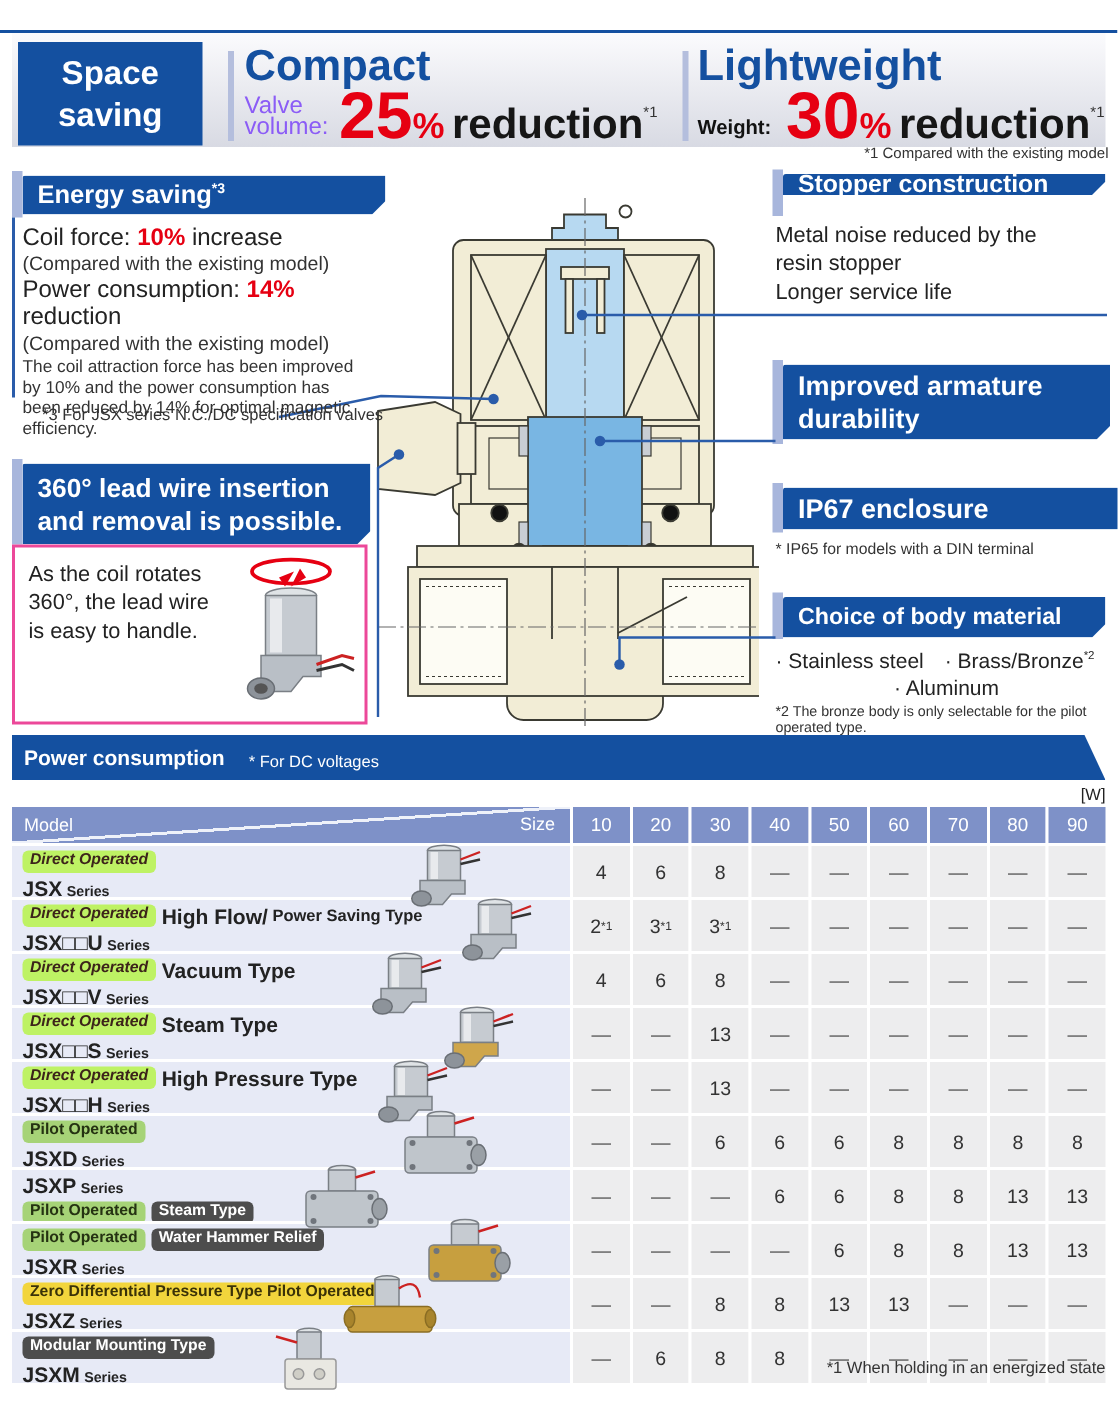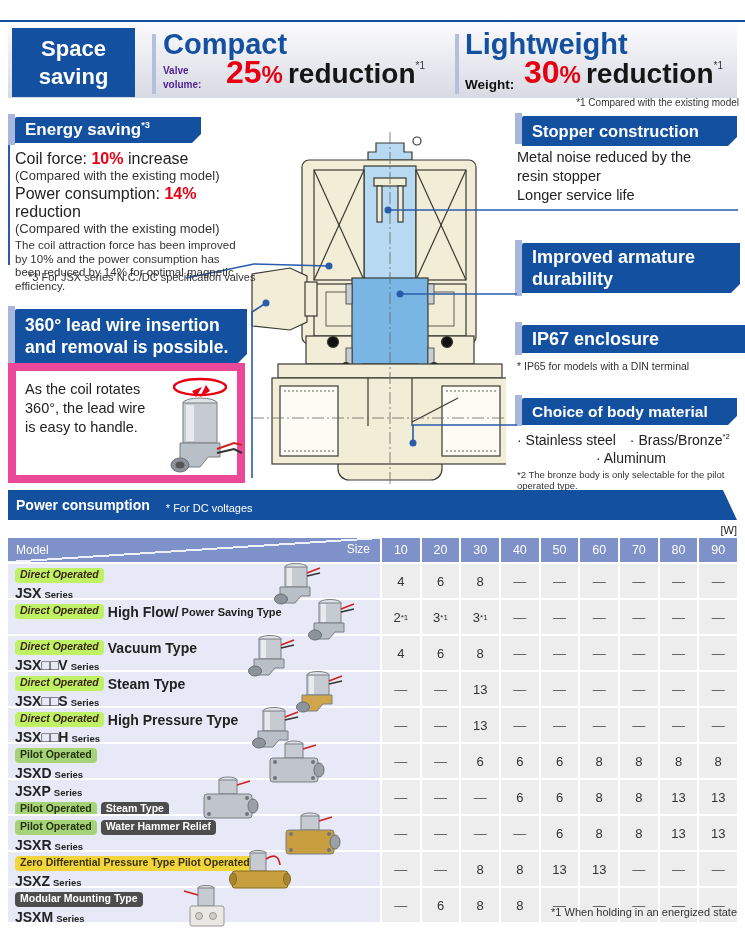--- a/index.html
+++ b/index.html
@@ -5,23 +5,23 @@
   html,body{margin:0;padding:0;background:#fff;}
   body{width:745px;height:937px;position:relative;font-family:"Liberation Sans","DejaVu Sans",sans-serif;overflow:hidden;color:#1a1a1a;}
   .abs{position:absolute;}
   sup{font-size:55%;vertical-align:super;}
   
   .top-rule{left:0;top:20px;width:745px;height:2px;background:#1450a0;}
   .banner-bg{left:8px;top:22px;width:729px;height:76px;background:linear-gradient(#fbfbfd,#d8dae3);}
   .space-box{left:12px;top:28px;width:123px;height:69px;background:#1450a0;color:#fff;font-weight:bold;font-size:22px;line-height:28px;display:flex;flex-direction:column;align-items:center;justify-content:center;}
   .vdiv{width:4px;height:60px;top:34px;background:#b4bedd;}
   .ban-title{font-size:29px;font-weight:bold;color:#1450a0;}
-  .ban-label{font-size:10px;font-weight:bold;line-height:14px;color:#4c1d95;}
+  .ban-label{font-size:16px;font-weight:normal;line-height:14px;color:#8b5cf6;}
   .ban-val{display:flex;align-items:baseline;}
-  .num-red{font-size:32px;font-weight:bold;color:#e60012;line-height:1;}
+  .num-red{font-size:44px;font-weight:bold;color:#e60012;line-height:1;}
   .pct-red{font-size:24px;font-weight:bold;color:#e60012;}
   .ban-suffix{font-size:28px;font-weight:bold;color:#161616;margin-left:5px;line-height:1;}
   .ban-sup{font-size:10px;color:#333;position:relative;top:-14px;}
   .ban-note{font-size:10px;color:#333;}
   
   .sec-accent{position:absolute;background:#a8b6dc;}
   .sec-bar{position:absolute;background:#1450a0;color:#fff;font-weight:bold;display:flex;flex-direction:column;justify-content:center;padding-left:10px;box-sizing:border-box;clip-path:polygon(0 0,100% 0,100% calc(100% - 9px),calc(100% - 9px) 100%,0 100%);border-radius:2px 0 0 0;}
   .red-b{color:#e60012;font-weight:bold;}
   .small-note{font-size:11px;color:#333;}
   
@@ -151,21 +151,21 @@
   <g fill="#2a5caa">
     <circle cx="388" cy="210" r="3.5"></circle>
       <circle cx="400" cy="294" r="3.5"></circle>
     <circle cx="329" cy="266" r="3.5"></circle>
       <circle cx="266" cy="303" r="3.5"></circle>
     <circle cx="413" cy="443" r="3.5"></circle>
   </g>
 </svg>
 
 <div class="sec-accent" style="left:8px;top:114px;width:7px;height:31px;"></div>
-<div class="sec-bar" style="left:15px;top:117px;width:186px;height:26px;font-size:17px;z-index:2;">
+<div class="sec-bar" style="left:15px;top:117px;width:242px;height:26px;font-size:17px;z-index:2;">
   <span><span>Energy saving</span><sup>*3</sup></span>
 </div>
 <div class="abs" style="left:8px;top:145px;width:2px;height:120px;background:#2a5caa;"></div>
 <div class="abs" style="left:15px;top:150px;width:238px;z-index:2;">
   <div style="font-size:16px;color:#222;">
     <span>Coil force: </span><span class="red-b">10%</span><span> increase</span>
   </div>
   <div style="font-size:13px;color:#333;">(Compared with the existing model)</div>
   <div style="font-size:16px;color:#222;margin-top:2px;">
     <span>Power consumption: </span><span class="red-b">14%</span><span> reduction</span>
@@ -173,39 +173,39 @@
   <div style="font-size:13px;color:#333;">(Compared with the existing model)</div>
   <div style="font-size:11.5px;color:#333;margin-top:3px;line-height:13.5px;width:232px;">The coil attraction force has been improved by 10% and the power consumption has been reduced by 14% for optimal magnetic efficiency.</div>
 </div>
 <div class="abs small-note" style="left:8px;top:271px;z-index:2;margin-left:20px;">*3  For JSX series N.C./DC specification valves</div>
 
 <div class="sec-accent" style="left:8px;top:306px;width:7px;height:59px;"></div>
 <div class="sec-bar" style="left:15px;top:309px;width:232px;height:54px;font-size:17.5px;line-height:22px;z-index:2;">
   <span>360° lead wire insertion</span>
   <span>and removal is possible.</span>
 </div>
-<div class="abs" style="left:8px;top:363px;width:237px;height:120px;border:8px solid #ec4899;background:#fff;z-index:2;box-sizing:border-box;">
+<div class="abs" style="left:8px;top:363px;width:237px;height:120px;border:2px solid #ec4899;background:#fff;z-index:2;box-sizing:border-box;">
   <div style="position:absolute;left:9px;top:9px;width:122px;font-size:14.5px;color:#222;line-height:19px;">As the coil rotates 360°, the lead wire is easy to handle.</div>
   <svg style="position:absolute;left:136px;top:2px;" width="96" height="112" viewBox="0 0 96 112">
     <ellipse cx="48" cy="14" rx="26" ry="8" fill="none" stroke="#e60012" stroke-width="2.5"></ellipse>
     <polygon points="40,18 50,14 44,24" fill="#e60012"></polygon>
     <polygon points="58,18 48,24 54,12" fill="#e60012"></polygon>
     <ellipse cx="48" cy="30" rx="17" ry="5" fill="#dfe3e6" stroke="#7a7f85"></ellipse>
     <rect x="31" y="30" width="34" height="40" fill="#c6cbd1" stroke="#7a7f85"></rect>
     <rect x="34" y="32" width="8" height="36" fill="#fff" opacity="0.6"></rect>
     <path d="M28,70 h40 v14 h-12 l-8,10 h-20 z" fill="#b9bfc6" stroke="#7a7f85"></path>
     <ellipse cx="28" cy="92" rx="9" ry="7" fill="#8d939a" stroke="#6a6f75"></ellipse>
     <ellipse cx="28" cy="92" rx="4.5" ry="3.5" fill="#555"></ellipse>
     <polyline points="65,76 82,70 90,72" fill="none" stroke="#c22" stroke-width="2"></polyline>
     <polyline points="65,80 82,76 90,80" fill="none" stroke="#333" stroke-width="2"></polyline>
   </svg>
 </div>
 
 <div class="sec-accent" style="left:515px;top:113px;width:7px;height:31px;"></div>
-<div class="sec-bar" style="left:522px;top:116px;width:215px;height:30px;font-size:16.5px;z-index:2;">
+<div class="sec-bar" style="left:522px;top:116px;width:215px;height:14px;font-size:16.5px;z-index:2;">
   <span>Stopper construction</span>
 </div>
 <div class="abs" style="left:517px;top:148px;font-size:14.5px;color:#222;line-height:19px;z-index:2;">
   <div>Metal noise reduced by the</div>
   <div>resin stopper</div>
   <div>Longer service life</div>
 </div>
 
 <div class="sec-accent" style="left:515px;top:240px;width:7px;height:56px;"></div>
 <div class="sec-bar" style="left:522px;top:243px;width:218px;height:50px;font-size:18px;line-height:22px;z-index:2;">
@@ -275,20 +275,21 @@
         <div class="val-cell" style="color: rgb(85, 85, 85);">—</div>
         <div class="val-cell" style="color: rgb(85, 85, 85);">—</div>
         <div class="val-cell" style="color: rgb(85, 85, 85);">—</div>
         <div class="val-cell" style="color: rgb(85, 85, 85);">—</div>
         <div class="val-cell" style="color: rgb(85, 85, 85);">—</div>
         <div class="val-cell" style="color: rgb(85, 85, 85);">—</div>
       </div>
       <div class="pt-row">
         <div class="lab-cell">
           <div><span class="badge b-salmon">Direct Operated</span><span class="t-type">High Flow/</span><span class="t-type-s"> Power Saving Type</span></div>
+          <div><span class="t-series">JSX□□U</span><span class="t-series-sfx">Series</span></div>
           <div class="photo" style="left: 292px; top: -5px;"><svg width="64" height="48" viewBox="0 0 64 48">
               <ellipse cx="30" cy="8" rx="11" ry="3.5" fill="#dfe3e6" stroke="#7a7f85"></ellipse>
               <rect x="19" y="8" width="22" height="20" fill="#c6cbd1" stroke="#7a7f85"></rect>
               <rect x="21" y="9" width="5" height="18" fill="#fff" opacity="0.6"></rect>
               <path d="M14,28 h30 v9 h-9 l-6,7 h-15 z" fill="#b9bfc6" stroke="#7a7f85"></path>
               <ellipse cx="15" cy="40" rx="6.5" ry="5" fill="#8d939a" stroke="#6a6f75"></ellipse>
               <polyline points="41,14 54,9" fill="none" stroke="#c22" stroke-width="1.6"></polyline>
               <polyline points="41,17 54,14" fill="none" stroke="#333" stroke-width="1.6"></polyline>
             </svg></div>
         </div>

